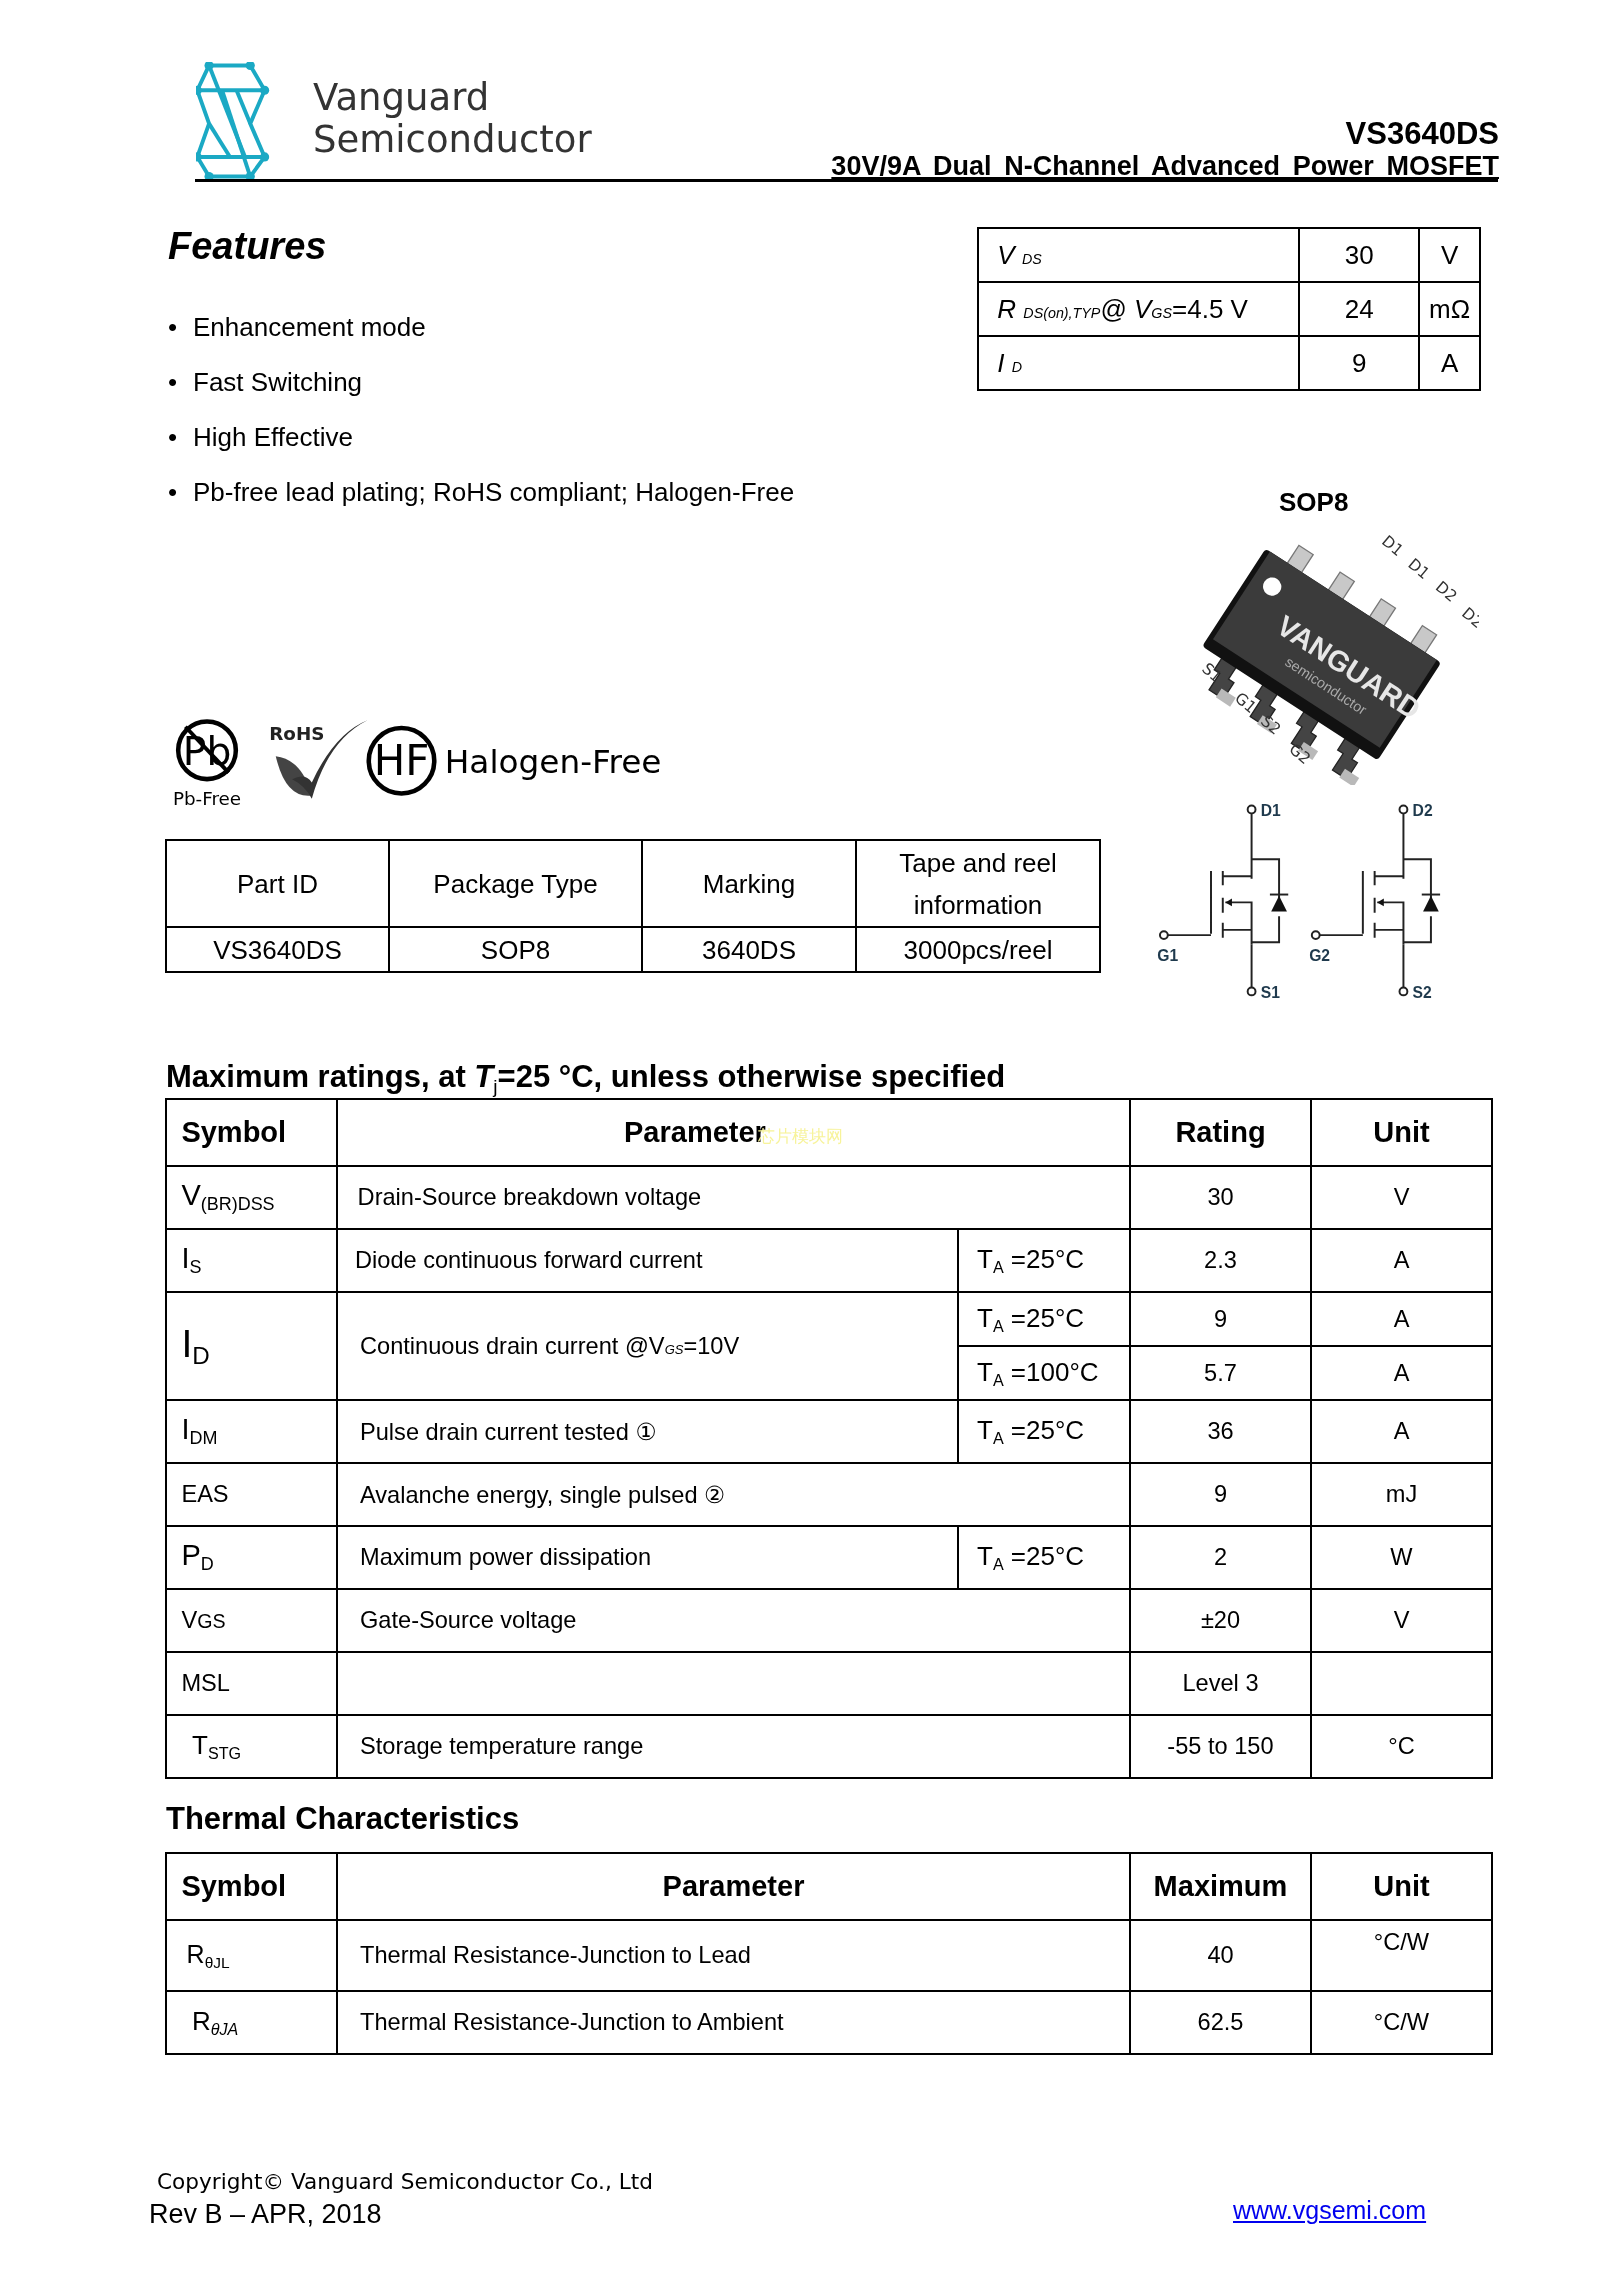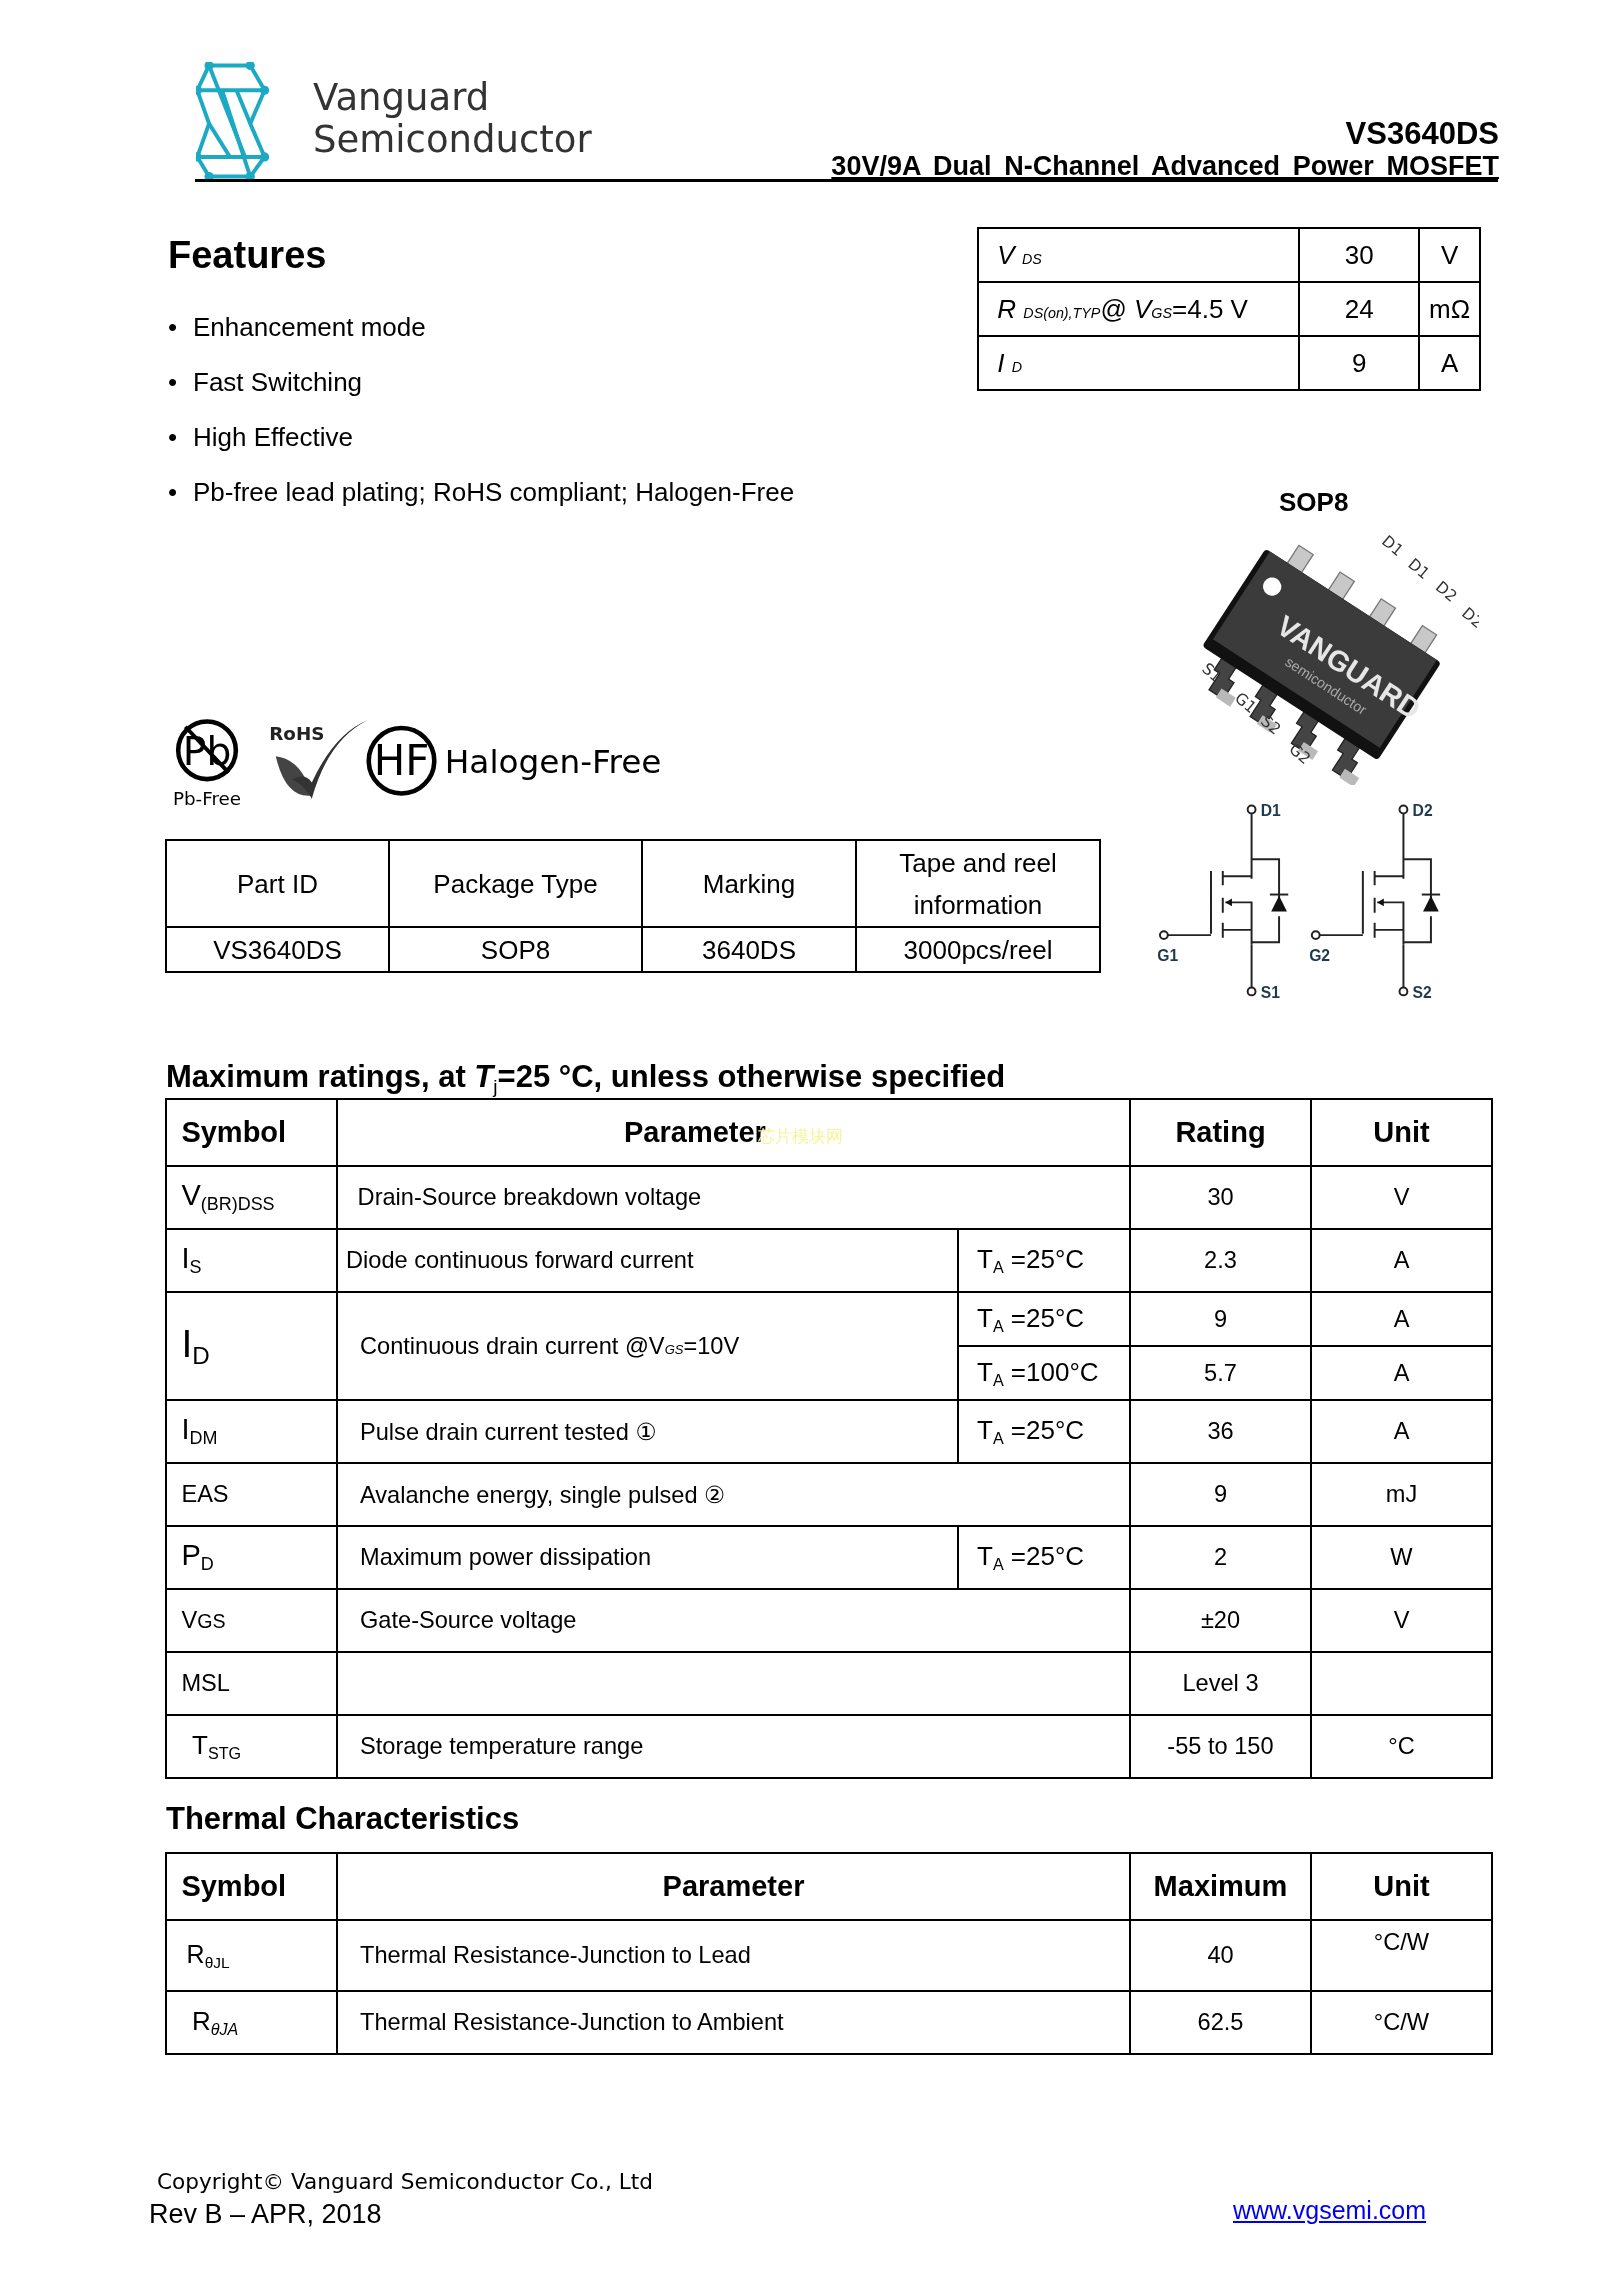--- a/index.html
+++ b/index.html
@@ -10,21 +10,21 @@
   .subs { font-size: 0.55em; font-style: italic; }
 
   
   #logo { left: 196px; top: 62px; width: 366px; height: 118px; }
   #logo-text { left: 313px; top: 77px; font-size: 37px; line-height: 42px; color: #333; font-family: "DejaVu Sans", sans-serif; }
   #hdr-rule { left: 195px; top: 179px; width: 1303px; height: 2.6px; background: #000; }
   #hdr-part { right: 124px; top: 116px; font-size: 31px; font-weight: bold; }
   #hdr-sub { right: 124px; top: 151px; font-size: 27px; font-weight: bold; text-decoration: underline; word-spacing: 5.2px; }
 
   
-  #features-title { left: 168px; top: 234px; font-size: 38px; font-weight: bold; }
+  #features-title { left: 168px; top: 225px; font-size: 38px; font-weight: bold; font-style: italic; }
   #features-list { left: 168px; top: 308px; margin: 0; padding: 0; list-style: none; font-size: 26px; }
   #features-list li { height: 55px; line-height: 39px; }
   #features-list li::before { content: "\2022"; display: inline-block; width: 25px; }
 
   
   table { border-collapse: collapse; }
   #spec-table { left: 977px; top: 227px; width: 504px; font-size: 26px; }
   #spec-table td { border: 2.6px solid #000; height: 52px; padding: 0; }
   #spec-table td.lbl { width: 301px; padding-left: 18.3px; }
   #spec-table td.val { width: 118px; text-align: center; }
@@ -259,21 +259,21 @@
 
   <tr>
     <td class="c-sym" style="font-size:29px"><span>V</span><sub>(BR)DSS</sub></td>
     <td colspan="2" style="padding-left:19.6px">Drain-Source breakdown voltage</td>
     <td class="c-val">30</td>
     <td class="c-unit">V</td>
   </tr>
 
   <tr>
     <td class="c-sym" style="font-size:29px"><span>I</span><sub>S</sub></td>
-    <td style="padding-left:8px">Diode continuous forward current</td>
+    <td style="padding-left:17px">Diode continuous forward current</td>
     <td class="c-cond"><span>T</span><sub>A</sub><span> =25°C</span></td>
     <td class="c-val">2.3</td>
     <td class="c-unit">A</td>
   </tr>
 
   <tr>
     <td rowspan="2" class="c-sym" style="font-size:39px"><span>I</span><sub>D</sub></td>
     <td rowspan="2" class="c-par"><span>Continuous drain current @V</span><span class="subs">GS</span><span>=10V</span></td>
     <td class="c-cond" style="height:52px"><span>T</span><sub>A</sub><span> =25°C</span></td>
     <td class="c-val" style="height:52px">9</td>

